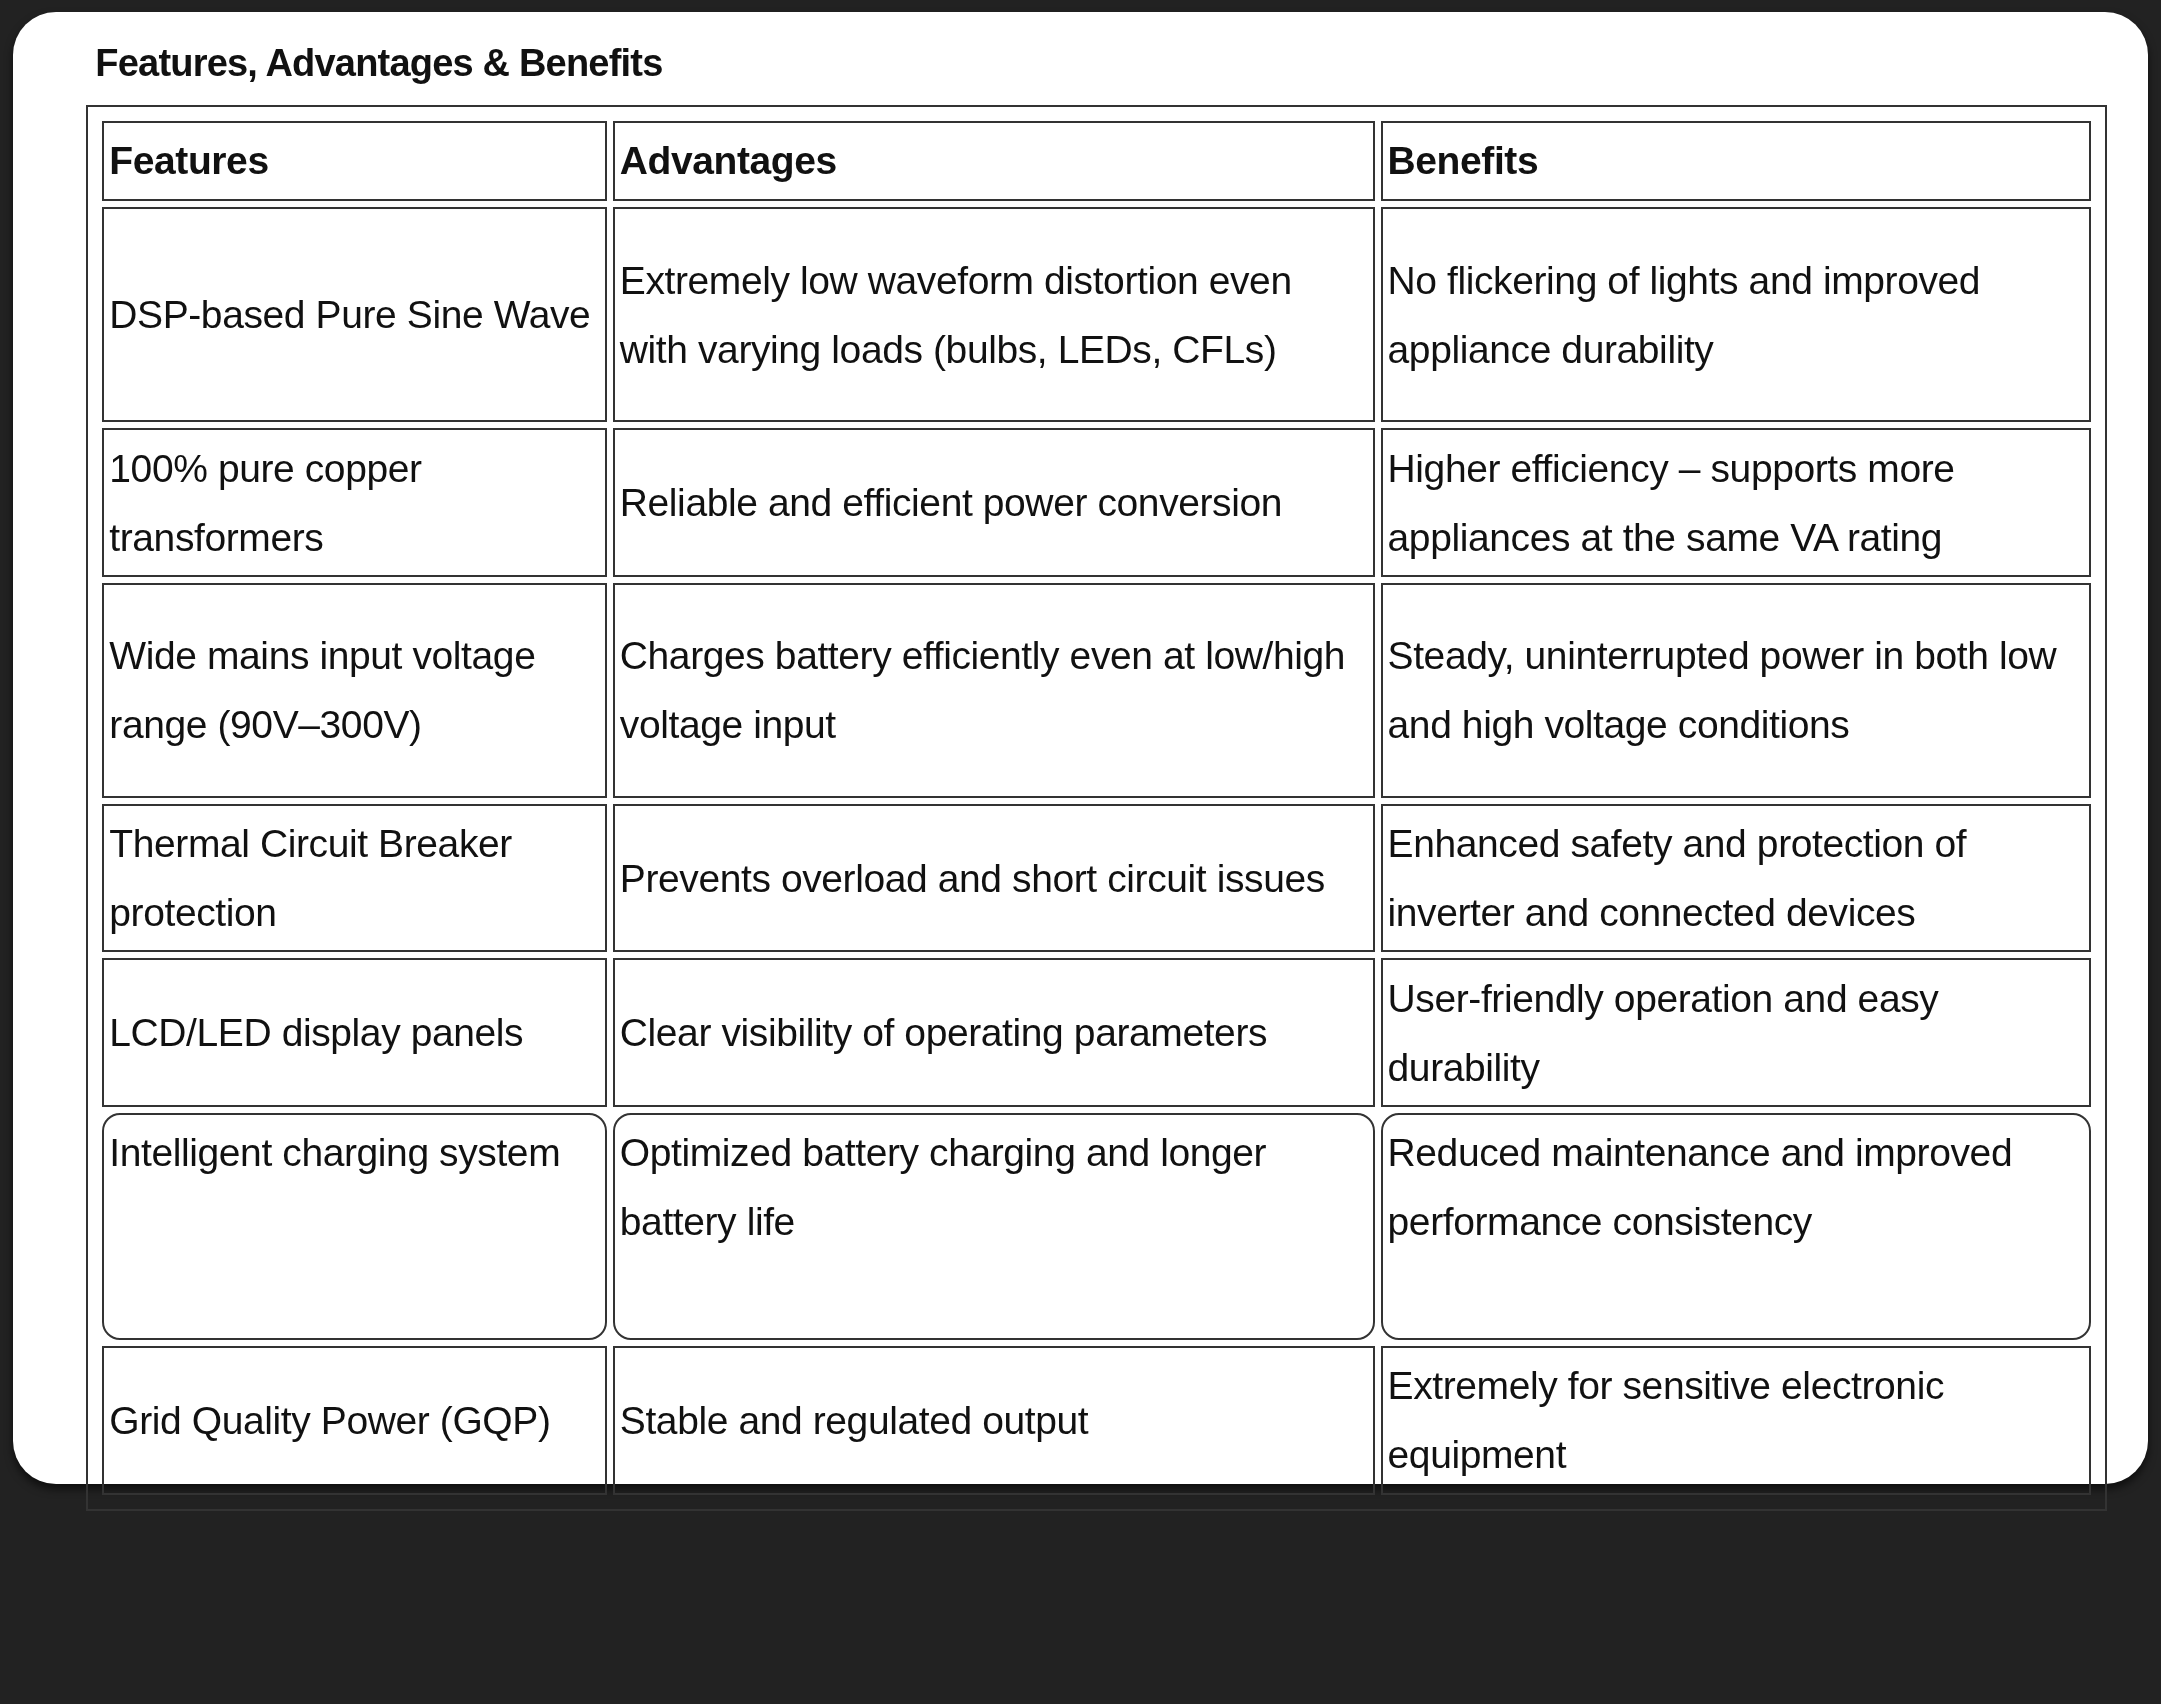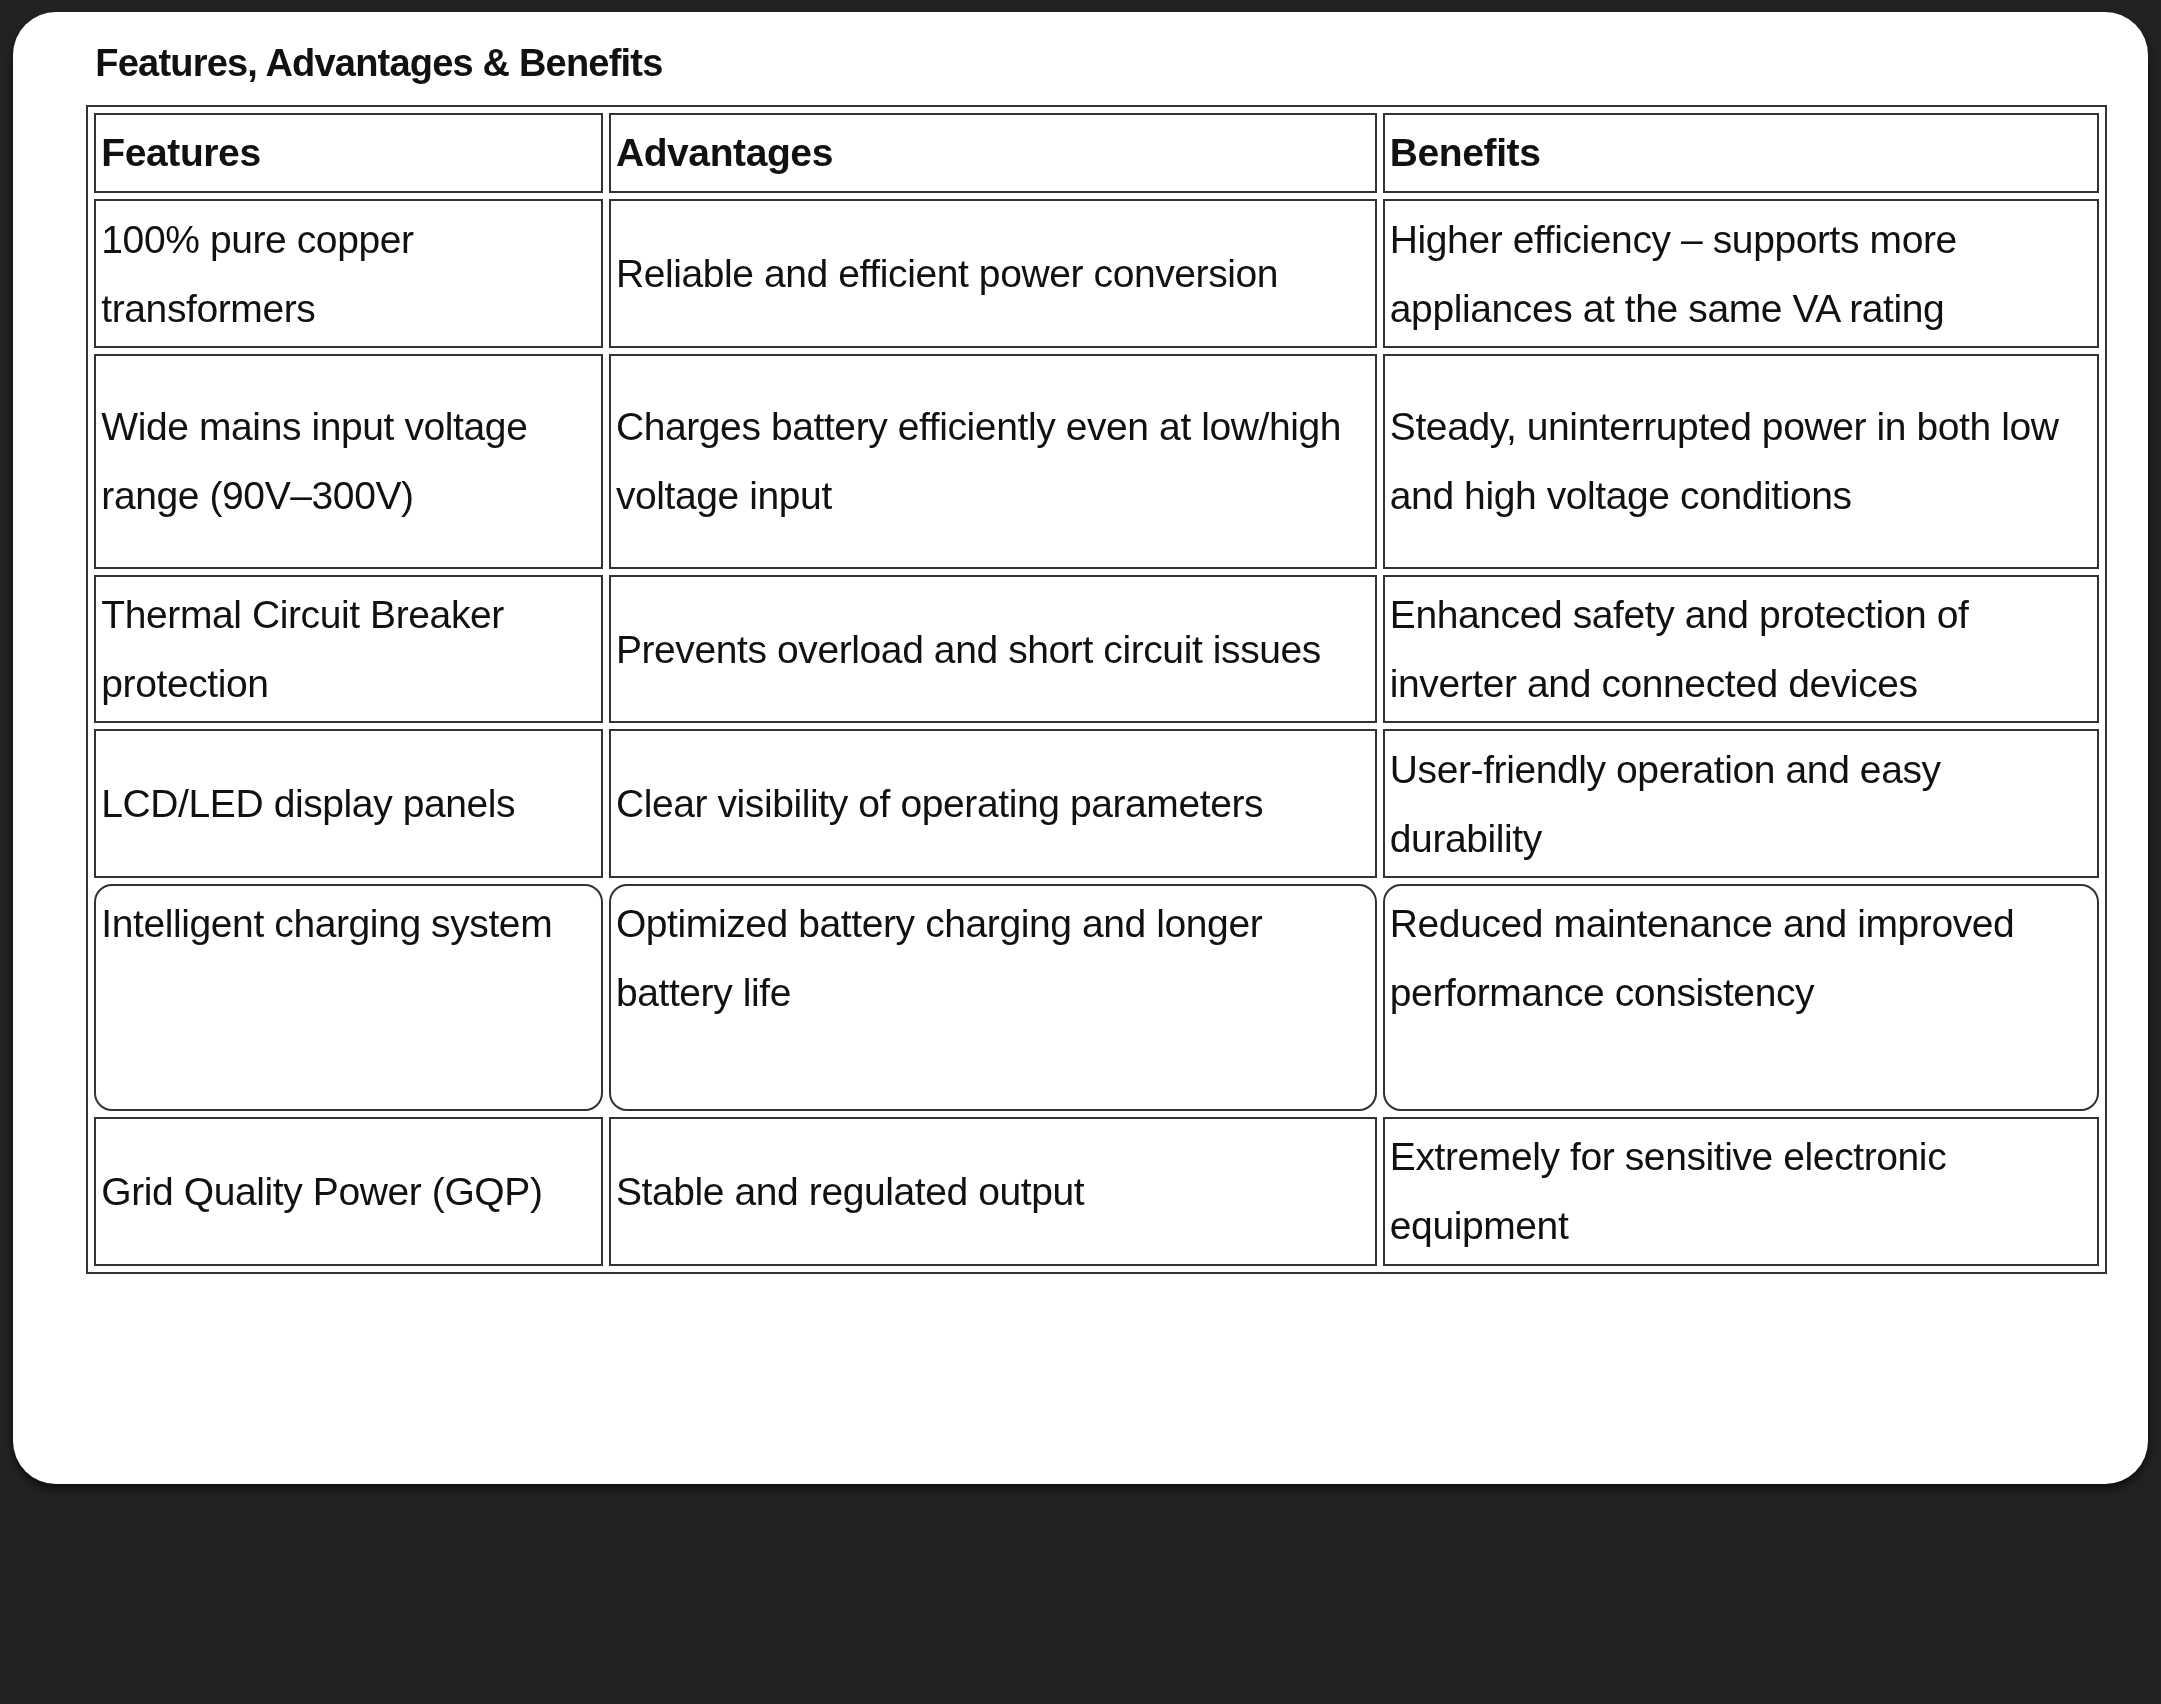--- a/index.html
+++ b/index.html
@@ -32,21 +32,21 @@
       white-space: nowrap;
     }
     .fab-table {
       position: absolute;
       left: 73px;
       top: 93px;
       width: 2021px;
       border: 2.5px solid #333;
       border-collapse: separate;
       border-spacing: 6.7px;
-      padding: 0;
+      padding: 8px;
       font-family: "Liberation Sans", sans-serif;
       color: #111;
       table-layout: fixed;
     }
     .fab-table td, .fab-table th {
       border: 2.5px solid #333;
       padding: 3.3px 5px;
       vertical-align: middle;
       text-align: left;
       font-size: 39px;
@@ -75,20 +75,25 @@
       <col class="col-benefits">
     </colgroup>
     <thead>
       <tr>
         <th>Features</th>
         <th>Advantages</th>
         <th>Benefits</th>
       </tr>
     </thead>
     <tbody>
+      <tr style="height:215px">
+        <td>DSP-based Pure Sine Wave</td>
+        <td>Extremely low waveform distortion even with varying loads (bulbs, LEDs, CFLs)</td>
+        <td>No flickering of lights and improved appliance durability</td>
+      </tr>
       <tr style="height:147px">
         <td>100% pure copper transformers</td>
         <td>Reliable and efficient power conversion</td>
         <td>Higher efficiency – supports more appliances at the same VA rating</td>
       </tr>
       <tr style="height:215px">
         <td>Wide mains input voltage range (90V–300V)</td>
         <td>Charges battery efficiently even at low/high voltage input</td>
         <td>Steady, uninterrupted power in both low and high voltage conditions</td>
       </tr>

